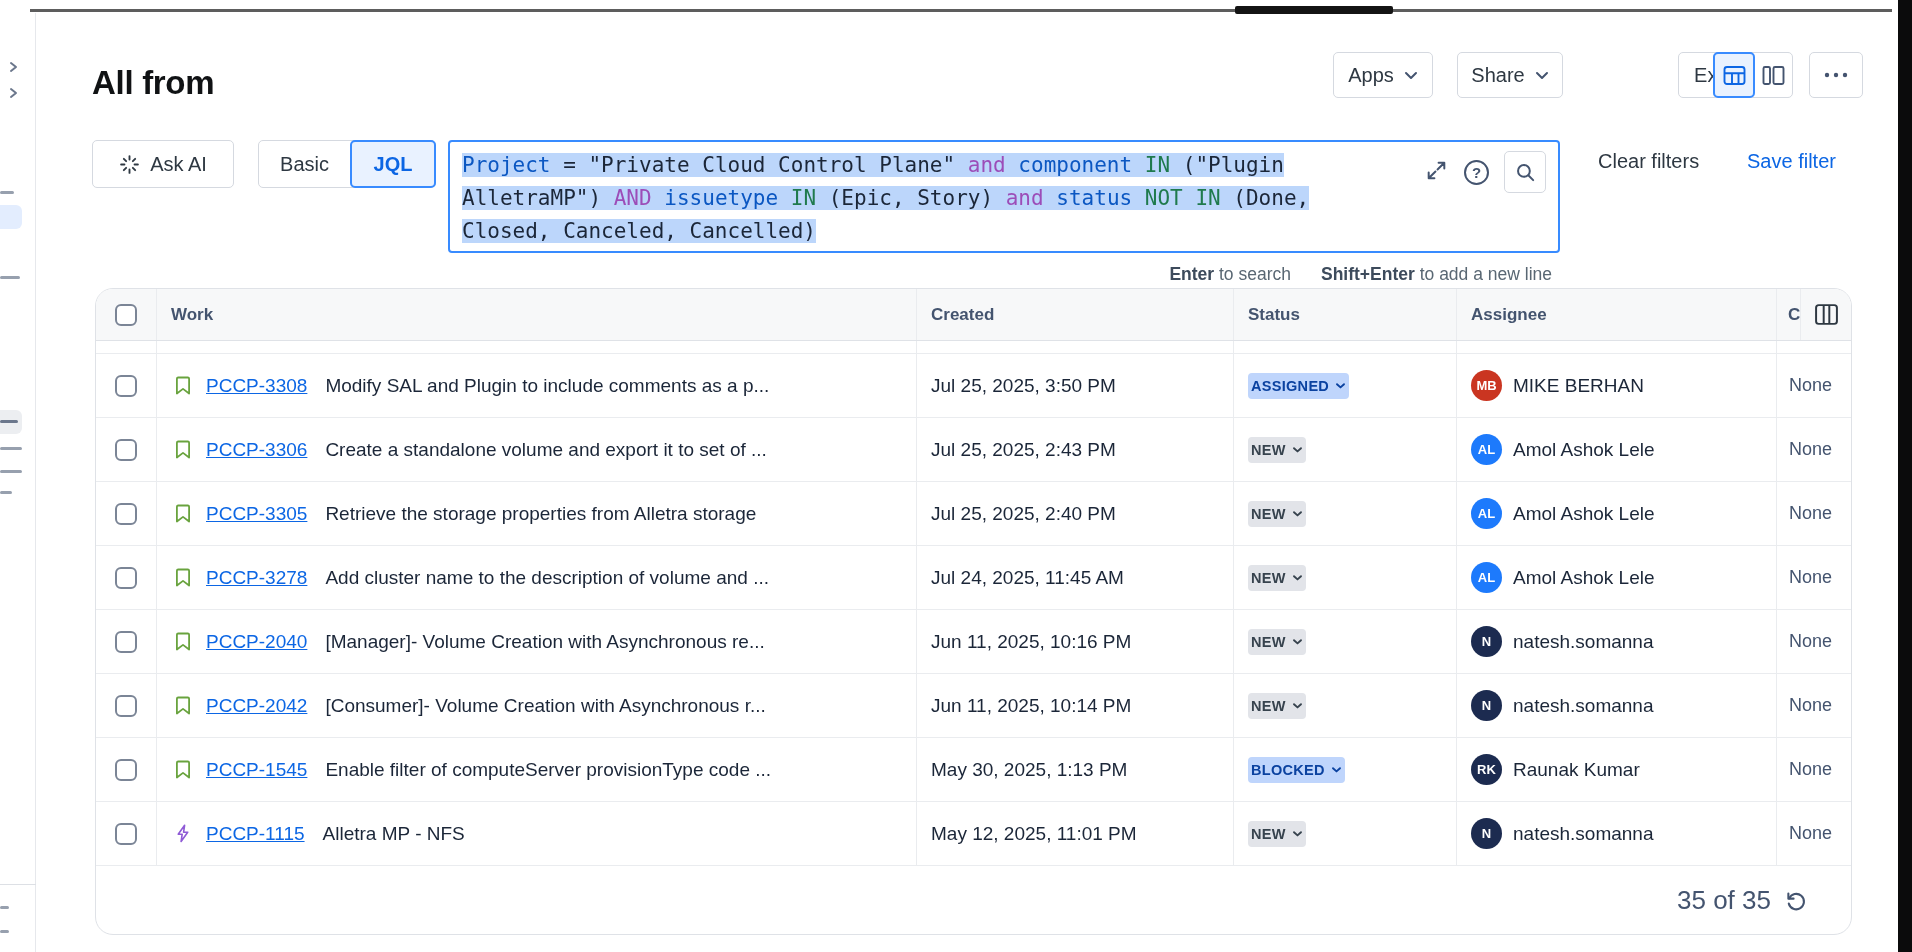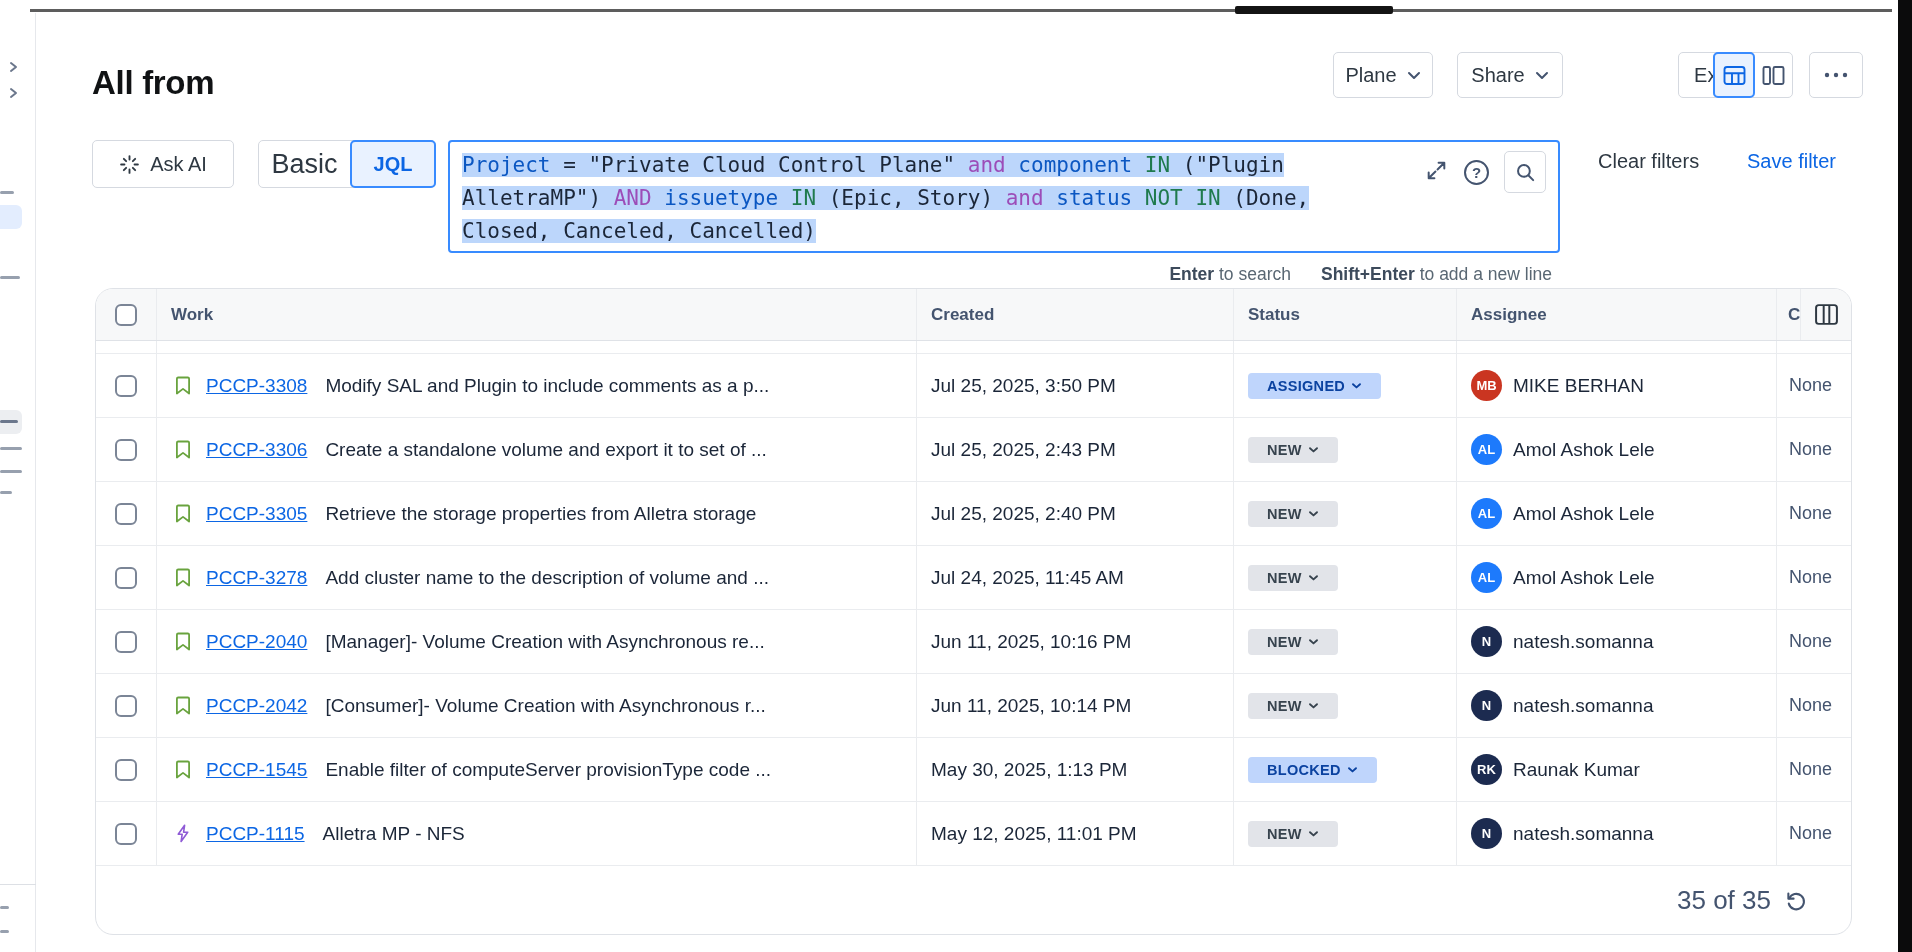--- a/index.html
+++ b/index.html
@@ -32,21 +32,21 @@
   .btn-share  { left:1457px; width:106px; }
   .btn-export { left:1678px; width:114px; }
   .view-group { position:absolute; top:52px; left:1713px; width:80px; height:46px; border:1px solid #D5D9E0; border-radius:5px; background:#fff; display:flex; }
   .view-cell  { flex:1; display:flex; align-items:center; justify-content:center; }
   .view-cell.active { margin:-1px; border:2px solid #388BFF; border-radius:5px; background:#E9F2FF; }
   .btn-more   { left:1809px; width:54px; }
 
   
   .btn-askai { top:140px; left:92px; width:142px; height:48px; }
   .segment { position:absolute; left:258px; top:140px; width:178px; height:48px; border:1px solid #D5D9E0; border-radius:5px; background:#fff; display:flex; align-items:center; }
-  .seg-basic { flex:1; text-align:center; font-size:27px; color:#2E3842; }
+  .seg-basic { flex:1; text-align:center; font-size:20px; color:#2E3842; }
   .seg-jql { width:86px; height:48px; margin:-1px -1px -1px 0; border:2px solid #388BFF; background:#E9F2FF; border-radius:5px;
              color:#0C66E4; font-weight:600; font-size:20px; display:flex; align-items:center; justify-content:center; }
 
   .jql-box { position:absolute; left:448px; top:140px; width:1112px; height:113px; border:2px solid #388BFF; border-radius:4px; background:#fff; }
   .jql-text { position:absolute; left:12px; top:7px; font-family:"DejaVu Sans Mono", monospace; font-size:21px; line-height:33px; white-space:pre; }
   .jql-sel  { background:#BCD6FB; }
   .tok-field { color:#0B57C2; }
   .tok-logic { color:#9C4DB8; }
   .tok-setop { color:#1F7A4D; }
   .tok-plain { color:#1B2638; }
@@ -83,21 +83,21 @@
   .c-created  { padding-left:14px; }
   .c-status   { padding-left:14px; }
   .c-assignee { padding-left:14px; gap:11px; }
   .c-extra    { padding-left:12px; color:#44546F; font-size:18px; }
 
   .checkbox { width:22px; height:22px; border:2px solid #7B8596; border-radius:6px; background:#fff; }
   .key-link { color:#0C66E4; text-decoration:underline; cursor:pointer; }
   .summary  { margin-left:5px; }
   .type-icon { display:flex; align-items:center; }
 
-  .badge { display:inline-flex; align-items:center; gap:6px; padding:5px 19px; border-radius:4px; font-size:14.5px; font-weight:700; letter-spacing:.3px; cursor:pointer; }
+  .badge { display:inline-flex; align-items:center; gap:6px; padding:5px 3px; border-radius:4px; font-size:14.5px; font-weight:700; letter-spacing:.3px; cursor:pointer; }
   .badge-blue { background:#BFD5FC; color:#0B42A0; }
   .badge-gray { background:#E2E4E9; color:#37434E; }
 
   .avatar { width:31px; height:31px; border-radius:50%; color:#fff; font-size:13px; font-weight:700;
             display:flex; align-items:center; justify-content:center; flex:none; }
 
   .tfoot { flex:1; display:flex; align-items:center; justify-content:flex-end; gap:13px; padding-right:42px; font-size:26px; color:#44546F; }
   .refresh-btn { display:flex; align-items:center; cursor:pointer; }
 </style>
 </head>
@@ -127,21 +127,21 @@
   <div class="sb-dash" style="top:457px;width:22px"></div>
   <div class="sb-dash" style="top:478px;width:12px"></div>
   <div class="sb-divider"></div>
   <div class="sb-dash" style="top:893px;width:9px"></div>
   <div class="sb-dash" style="top:917px;width:9px"></div>
 </div>
 
 <h1 class="page-title">All from</h1>
 
 <div class="btn btn-apps">
-  <span>Plane</span>
+  <span>Apps</span>
   <svg width="14" height="9" viewBox="0 0 14 9" fill="none">
       <path d="M2 2l5 5 5-5" stroke="#44546F" stroke-width="2" stroke-linecap="round" stroke-linejoin="round"></path>
     </svg>
 </div>
 <div class="btn btn-share">
   <span>Share</span>
   <svg width="14" height="9" viewBox="0 0 14 9" fill="none">
       <path d="M2 2l5 5 5-5" stroke="#44546F" stroke-width="2" stroke-linecap="round" stroke-linejoin="round"></path>
     </svg>
 </div>

